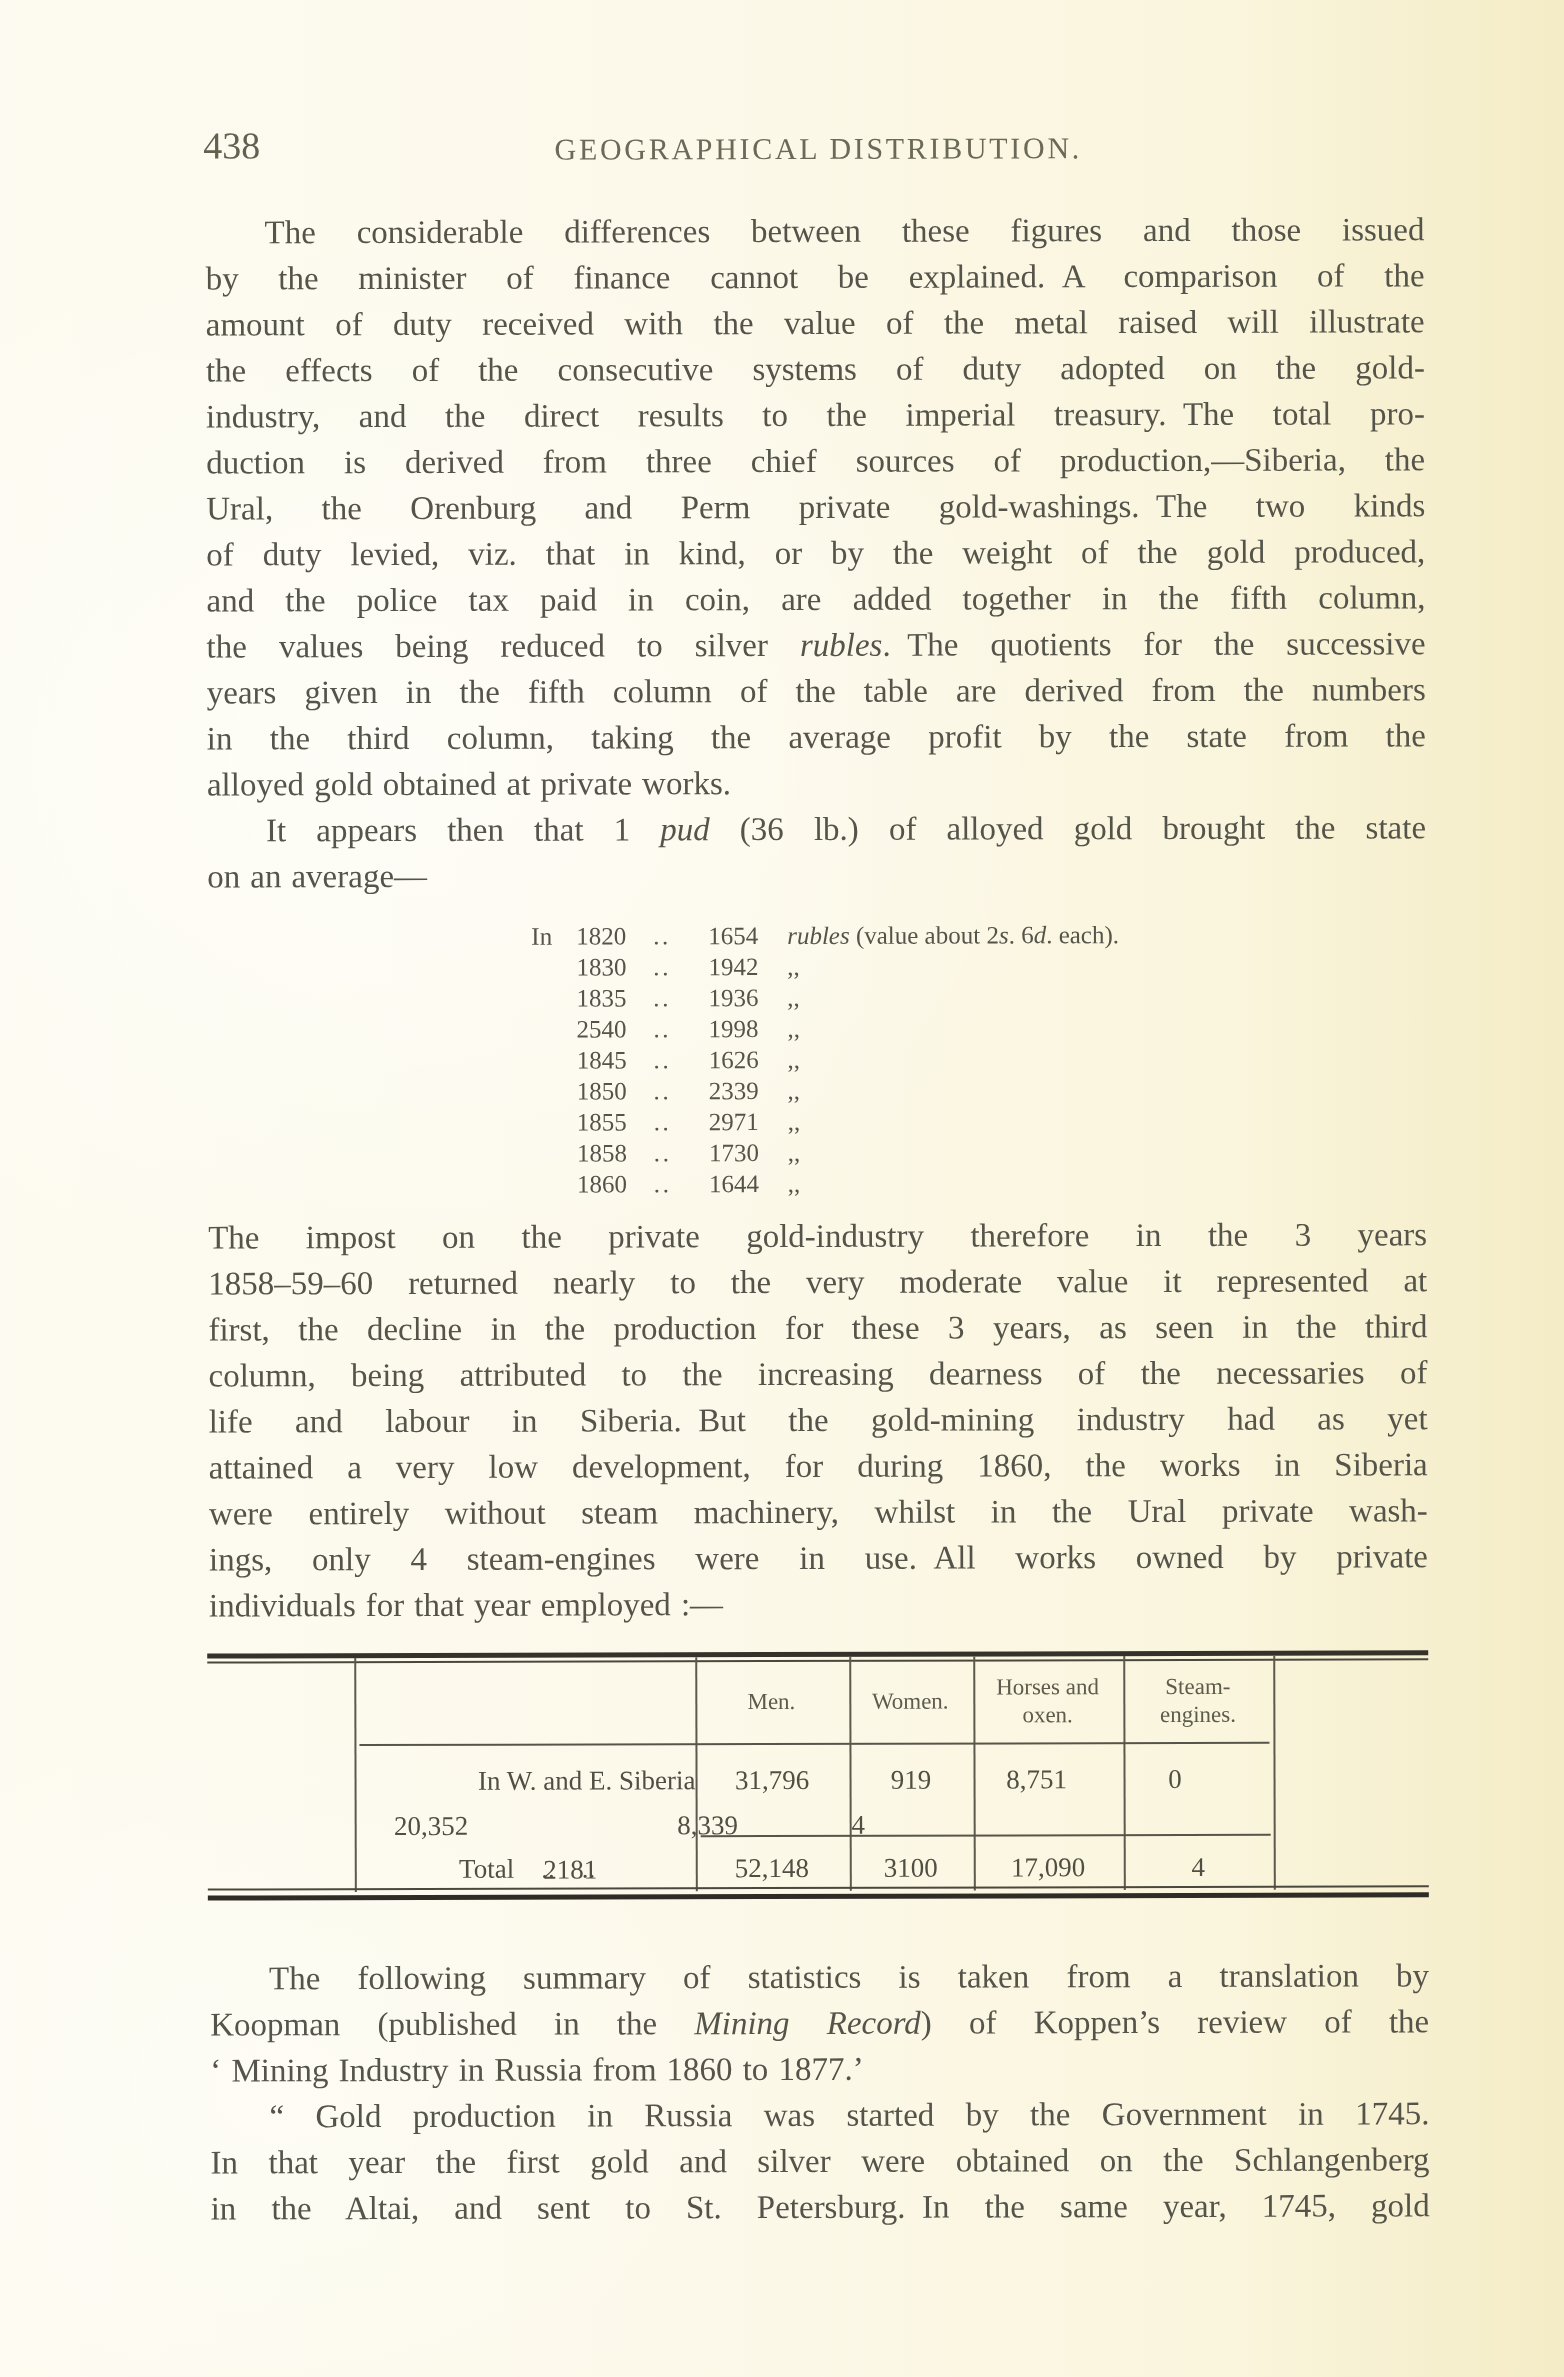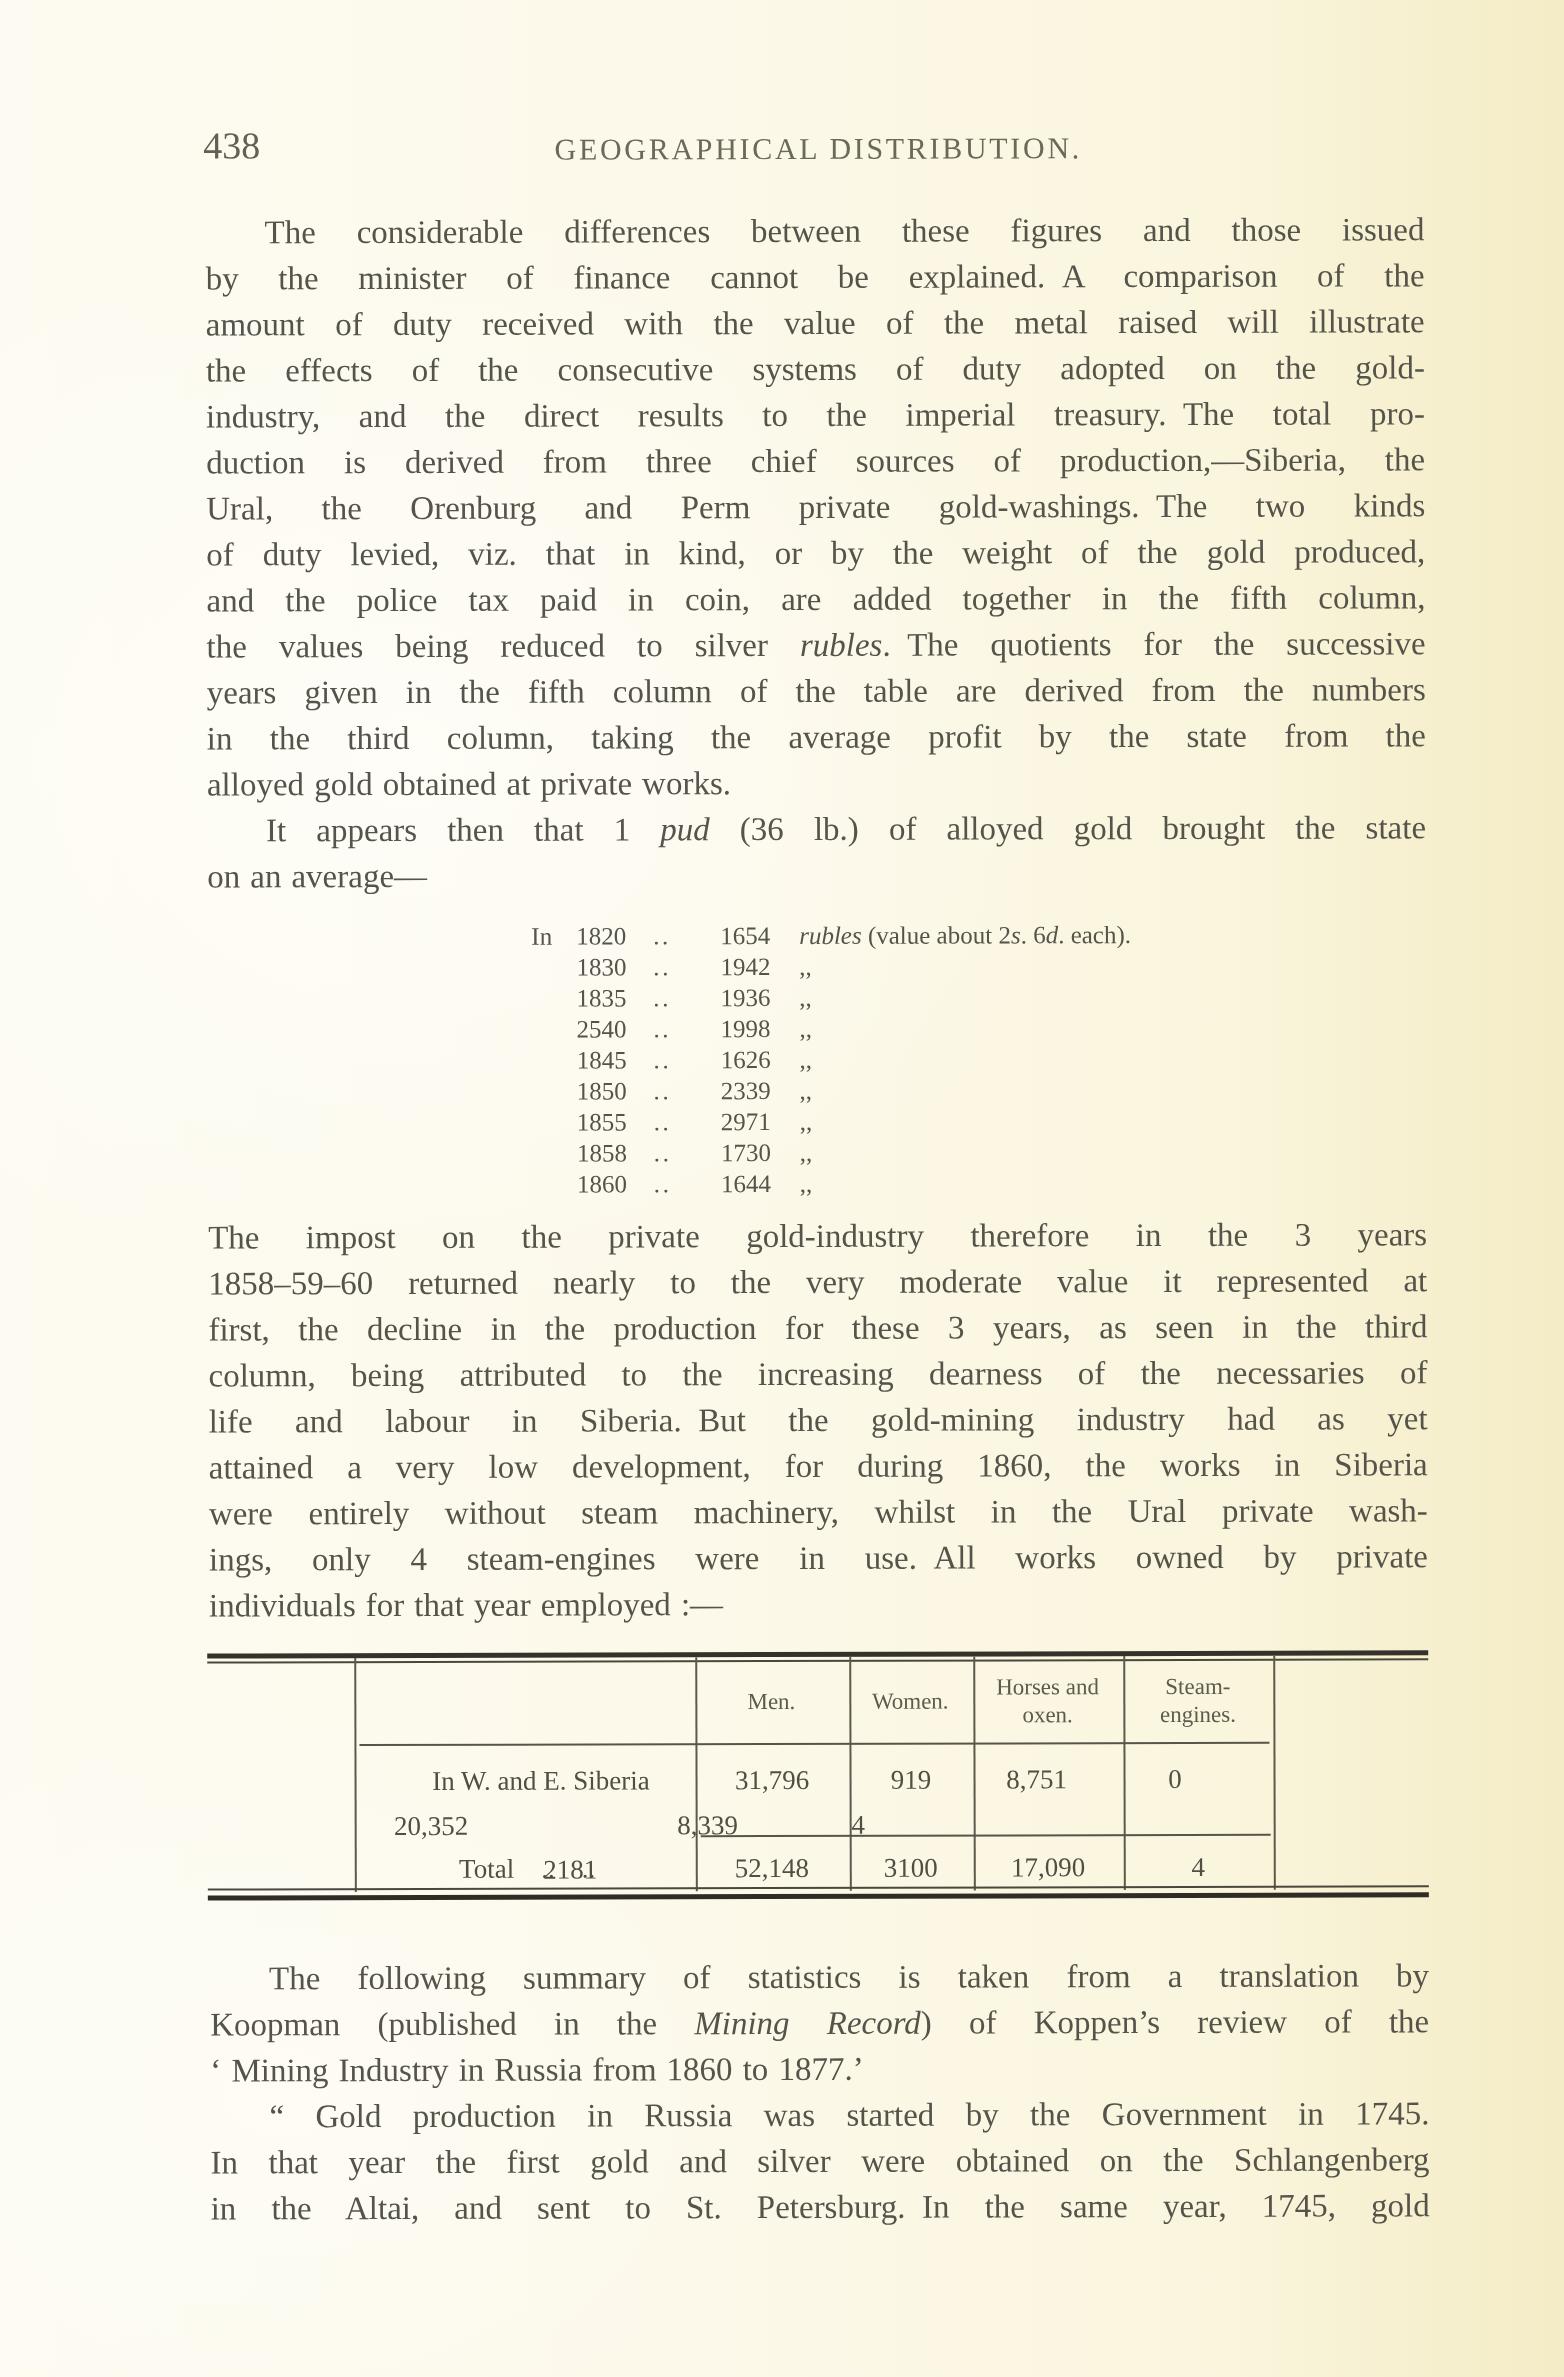--- a/index.html
+++ b/index.html
@@ -27,39 +27,39 @@
     text-align:justify;text-align-last:justify;word-spacing:1.8px;
   }
   .line.short{text-align-last:left;}
   .line.indent{text-indent:59px;}
   .line i{font-style:italic;}
   .ruble-list{position:absolute;left:532px;top:920px;font-size:25px;line-height:31px;color:#55544a;}
   .rrow{display:flex;}
   .rcell-prefix{width:45px;}
   .rcell-year{width:66px;}
   .rcell-dots{width:66px;padding-left:10.8px;box-sizing:border-box;letter-spacing:2.7px;}
-  .rcell-value{width:77px;margin-left:12px;}
+  .rcell-value{width:77px;}
   .rcell-suffix{padding-left:1.8px;}
   .stat-table{position:absolute;left:206px;top:1652px;width:1221px;height:248px;color:#504f43;}
   .hrule,.vline{position:absolute;}
   .rule-heavy-top{left:0;top:0;width:100%;height:4.5px;background:#34322a;}
   .rule-thin-top{left:0;top:8px;width:100%;height:1.8px;background:#4a483d;}
   .rule-thin-bottom{left:0;top:235px;width:100%;height:1.8px;background:#4a483d;}
   .rule-heavy-bottom{left:0;top:242px;width:100%;height:5.4px;background:#2e2c25;}
   .vline{width:1.8px;top:4.5px;height:234px;background:#5c5a4d;}
   .header-sep{left:152px;top:91px;width:910px;height:1.8px;background:#57554a;}
   .subtotal-rule{left:493px;top:183px;width:570px;height:1.8px;background:#57554a;}
   .theader{
     position:absolute;left:147px;top:10.8px;width:919px;height:79px;
     display:flex;align-items:center;font-size:23px;line-height:28px;color:#5d5b4b;
   }
   .thcell{text-align:center;white-space:pre-line;}
   .table-rows{position:absolute;left:147px;top:106px;width:919px;font-size:27px;}
   .trow{display:flex;height:45px;line-height:45px;}
-  .tlabel{width:341px;box-sizing:border-box;padding-left:32px;text-align:center;}
+  .tlabel{width:341px;box-sizing:border-box;padding-left:32px;text-align:right;}
   .tval{text-align:center;}
   .table-total{position:absolute;left:147px;top:196px;width:919px;font-size:27px;}
   .table-total .trow{height:41px;line-height:41px;}
   .table-total .tlabel{text-align:center;padding-left:4px;}
 </style>
 </head>
 <body>
 
 <div class="page">
   <div class="tilt">

